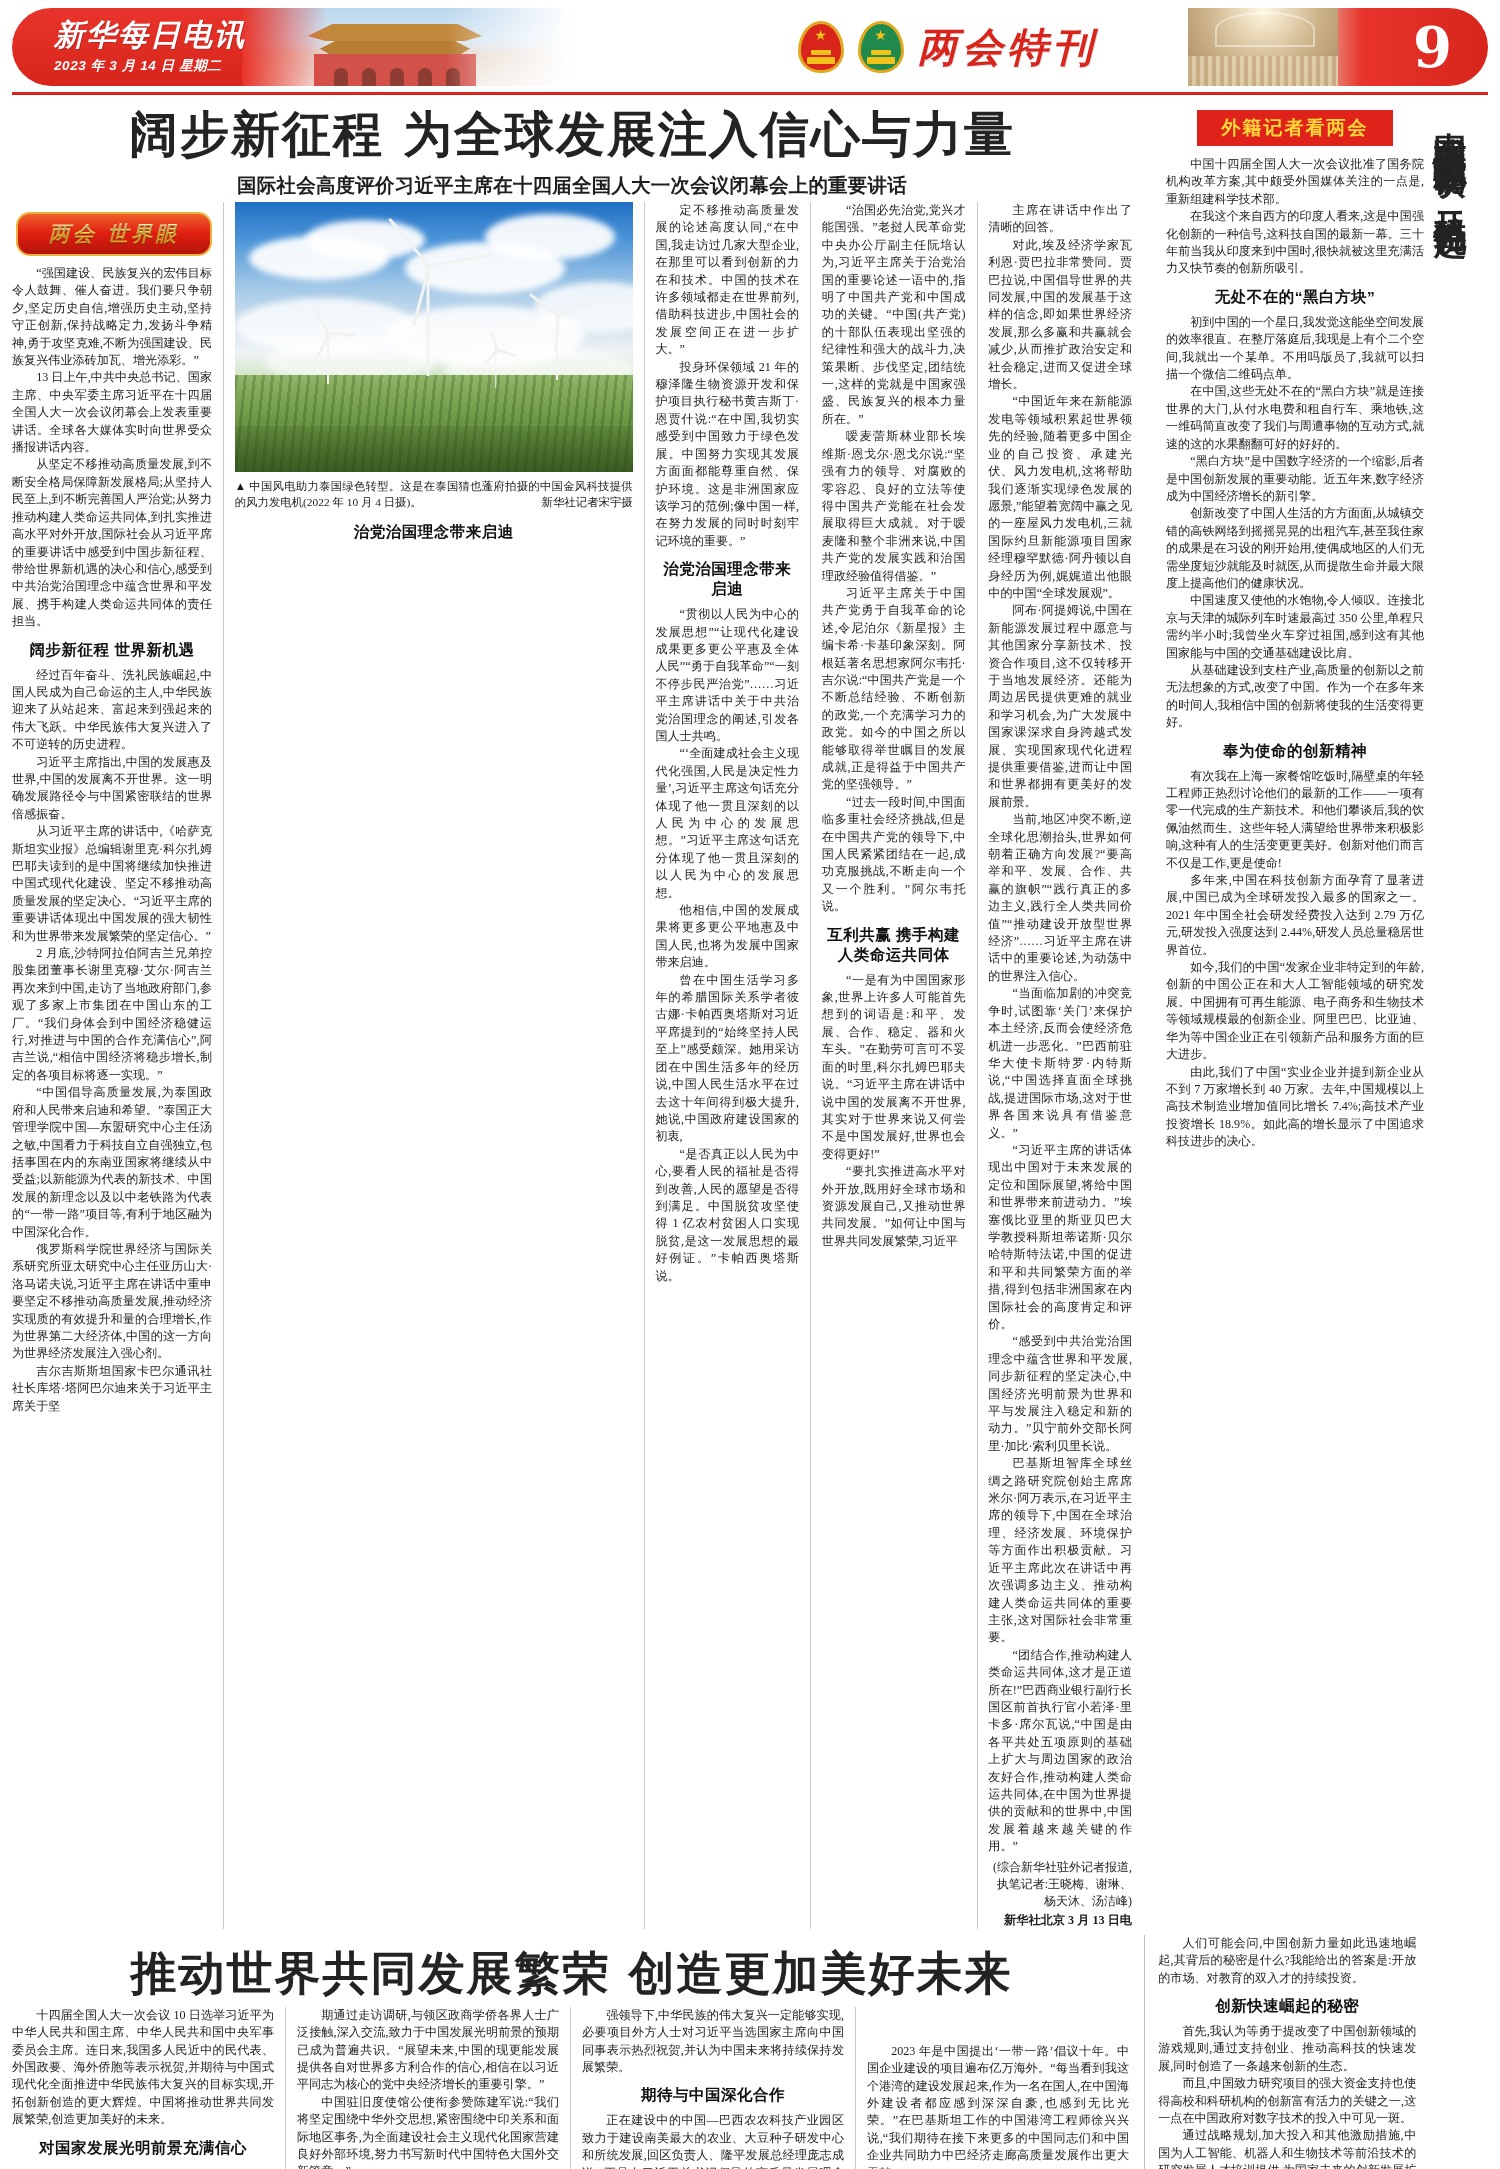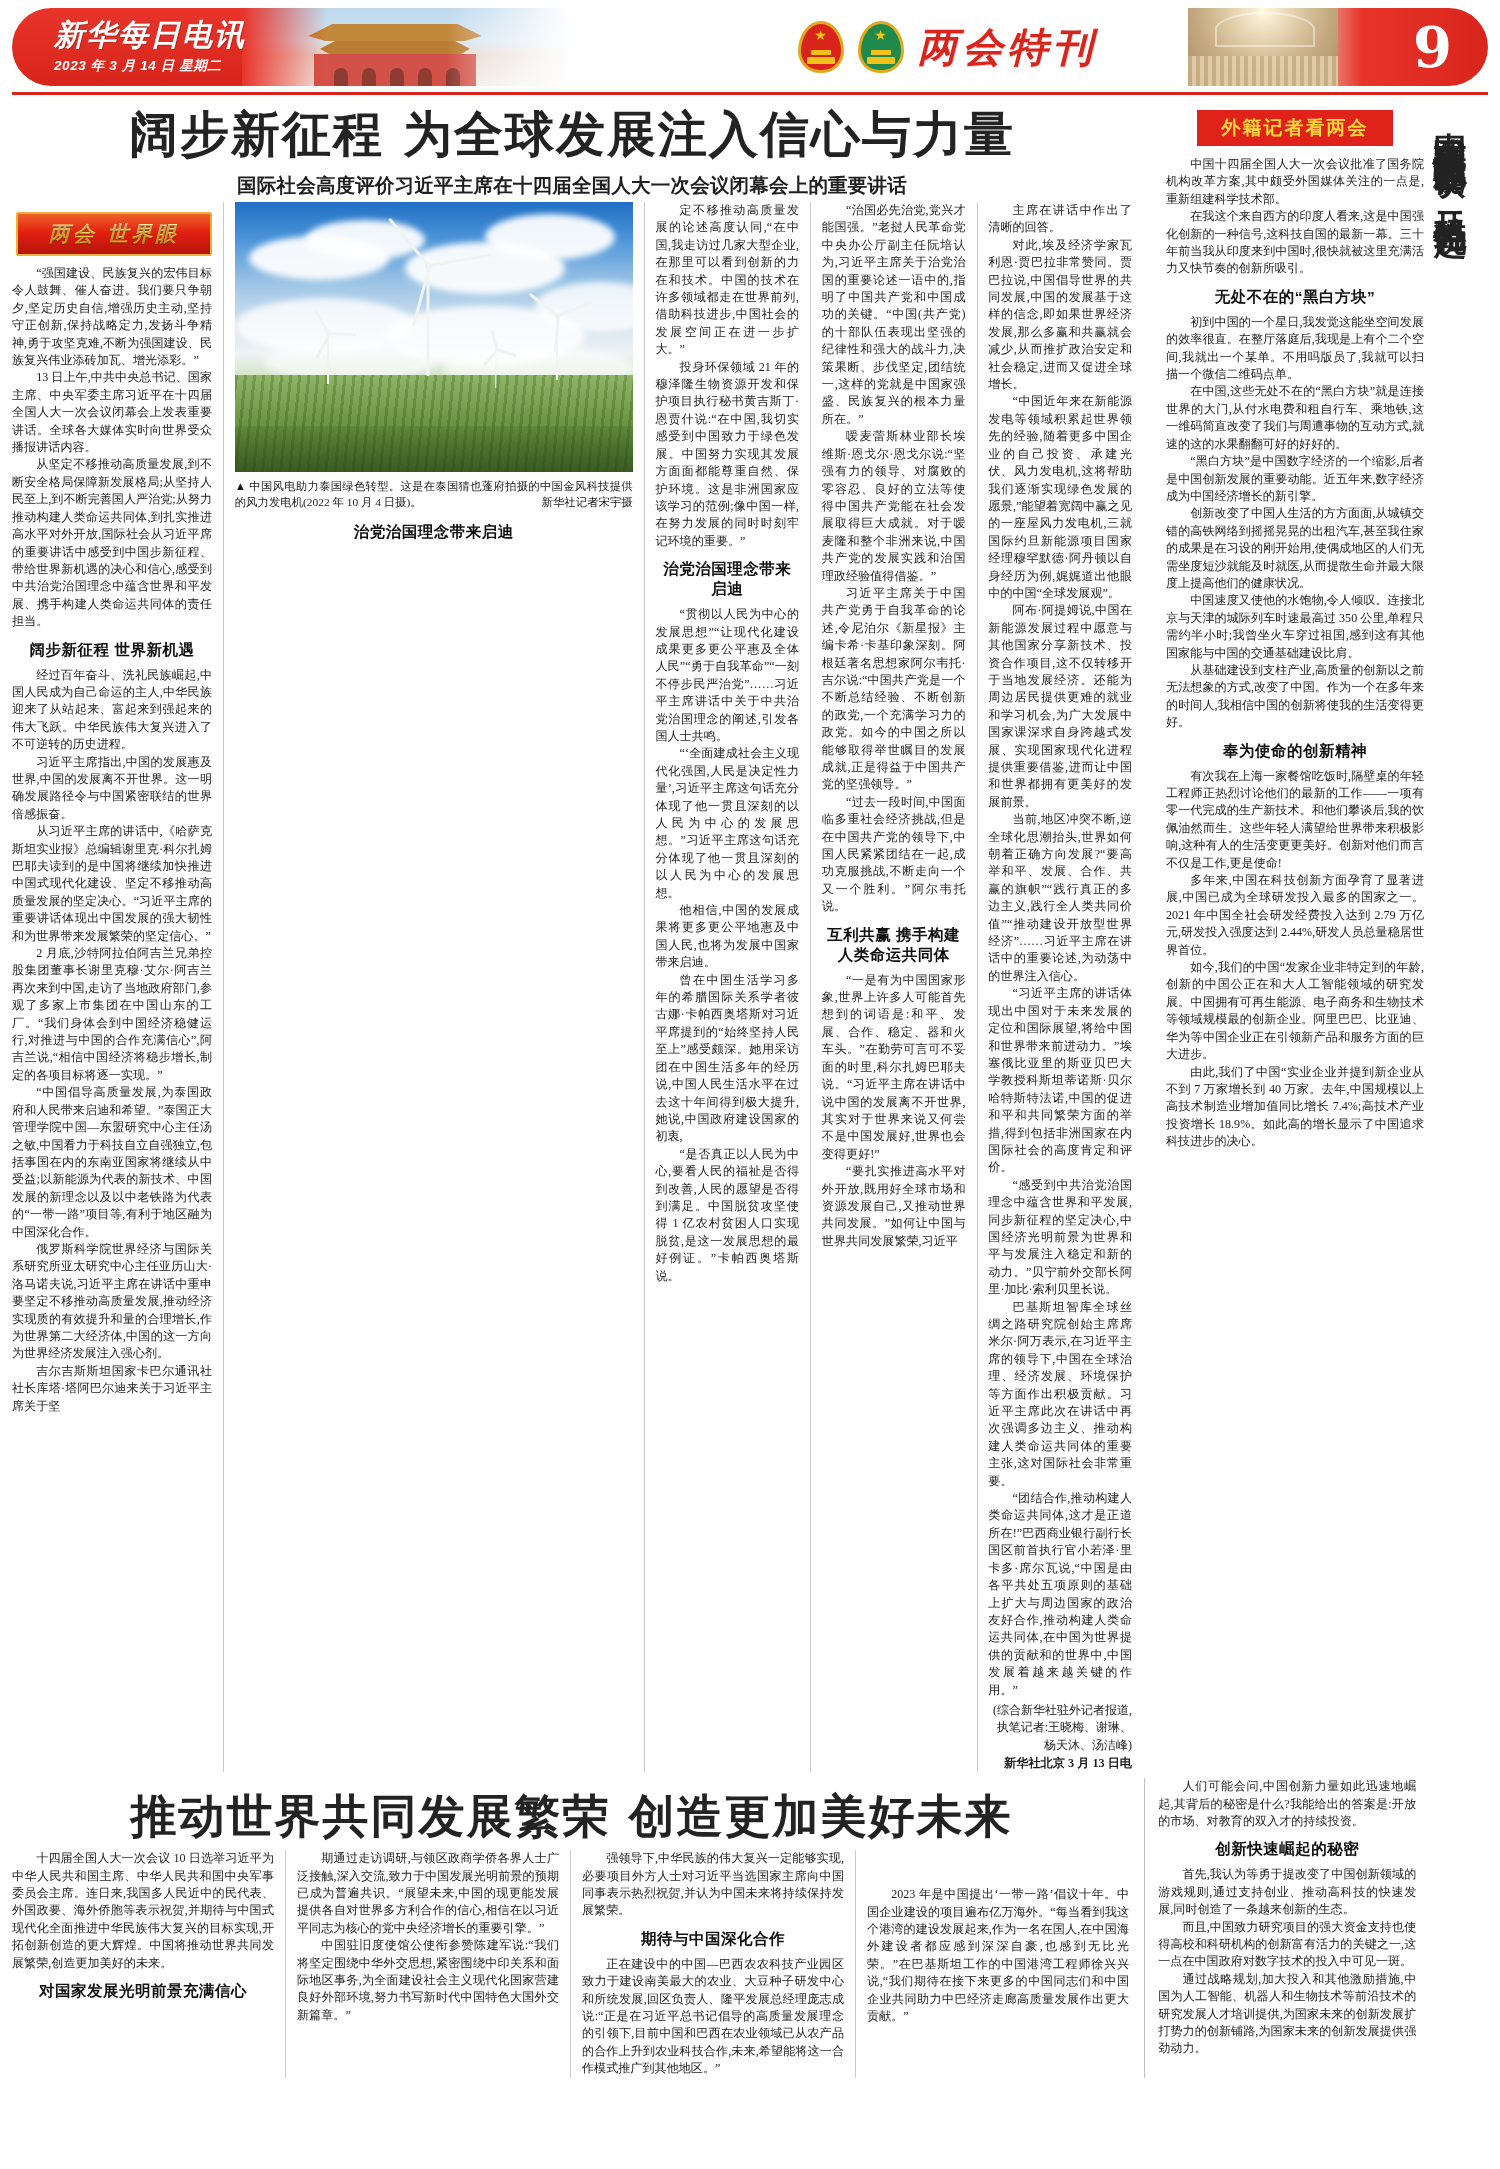--- a/index.html
+++ b/index.html
@@ -110,21 +110,21 @@
 
   
   .top-wrap{display:flex;gap:4px;margin-top:6px;}
   .top-left{width:1120px;}
   .divider-v{width:1px;background:#bfbfbf;margin:0 13px;}
   .top-right{width:330px;}
 
   .badge-lianghui{
     width:192px;height:40px;margin:10px 0 9px 4px;position:relative;
     background:linear-gradient(180deg,#f0602a 0%,#e01f10 48%,#b5140b 100%);
-    border:2px solid #e8b23c;border-radius:2px;
+    border:2px solid #e8b23c;border-radius:14px;
     display:flex;align-items:center;justify-content:center;
   }
   .badge-lianghui span{
     font-family:"DejaVu Serif",serif;font-weight:bold;font-style:italic;font-size:21px;
     background:linear-gradient(180deg,#fff6c9 0%,#ffd94a 48%,#f0a21d 100%);
     -webkit-background-clip:text;background-clip:text;color:transparent;
     letter-spacing:3px;text-shadow:0 1px 0 rgba(0,0,0,.25);
   }
   .badge-waiji{
     width:196px;height:36px;margin:4px auto 10px auto;
@@ -351,20 +351,21 @@
 
         <div class="art-gap"></div>
 
         <div class="art-col">
           <div class="body-col">
             <p>主席在讲话中作出了清晰的回答。</p>
             <p>对此,埃及经济学家瓦利恩·贾巴拉非常赞同。贾巴拉说,中国倡导世界的共同发展,中国的发展基于这样的信念,即如果世界经济发展,那么多赢和共赢就会减少,从而推扩政治安定和社会稳定,进而又促进全球增长。</p>
             <p>“中国近年来在新能源发电等领域积累起世界领先的经验,随着更多中国企业的自己投资、承建光伏、风力发电机,这将帮助我们逐渐实现绿色发展的愿景,”能望着宽阔中赢之见的一座屋风力发电机,三就国际约旦新能源项目国家经理穆罕默德·阿丹顿以自身经历为例,娓娓道出他眼中的中国“全球发展观”。</p>
             <p>阿布·阿提姆说,中国在新能源发展过程中愿意与其他国家分享新技术、投资合作项目,这不仅转移开于当地发展经济。还能为周边居民提供更难的就业和学习机会,为广大发展中国家课深求自身跨越式发展、实现国家现代化进程提供重要借鉴,进而让中国和世界都拥有更美好的发展前景。</p>
             <p>当前,地区冲突不断,逆全球化思潮抬头,世界如何朝着正确方向发展?“要高举和平、发展、合作、共赢的旗帜”“践行真正的多边主义,践行全人类共同价值”“推动建设开放型世界经济”……习近平主席在讲话中的重要论述,为动荡中的世界注入信心。</p>
+            <p>“当面临加剧的冲突竞争时,试图靠‘关门’来保护本土经济,反而会使经济危机进一步恶化。”巴西前驻华大使卡斯特罗·内特斯说,“中国选择直面全球挑战,提进国际市场,这对于世界各国来说具有借鉴意义。”</p>
             <p>“习近平主席的讲话体现出中国对于未来发展的定位和国际展望,将给中国和世界带来前进动力。”埃塞俄比亚里的斯亚贝巴大学教授科斯坦蒂诺斯·贝尔哈特斯特法诺,中国的促进和平和共同繁荣方面的举措,得到包括非洲国家在内国际社会的高度肯定和评价。</p>
             <p>“感受到中共治党治国理念中蕴含世界和平发展,同步新征程的坚定决心,中国经济光明前景为世界和平与发展注入稳定和新的动力。”贝宁前外交部长阿里·加比·索利贝里长说。</p>
             <p>巴基斯坦智库全球丝绸之路研究院创始主席席米尔·阿万表示,在习近平主席的领导下,中国在全球治理、经济发展、环境保护等方面作出积极贡献。习近平主席此次在讲话中再次强调多边主义、推动构建人类命运共同体的重要主张,这对国际社会非常重要。</p>
             <p>“团结合作,推动构建人类命运共同体,这才是正道所在!”巴西商业银行副行长国区前首执行官小若泽·里卡多·席尔瓦说,“中国是由各平共处五项原则的基础上扩大与周边国家的政治友好合作,推动构建人类命运共同体,在中国为世界提供的贡献和的世界中,中国发展着越来越关键的作用。”</p>
             <div class="byline">(综合新华社驻外记者报道,执笔记者:王晓梅、谢琳、杨天沐、汤洁峰)</div>
             <div class="byline-b">新华社北京 3 月 13 日电</div>
           </div>
         </div>
       </div>
     </div>

